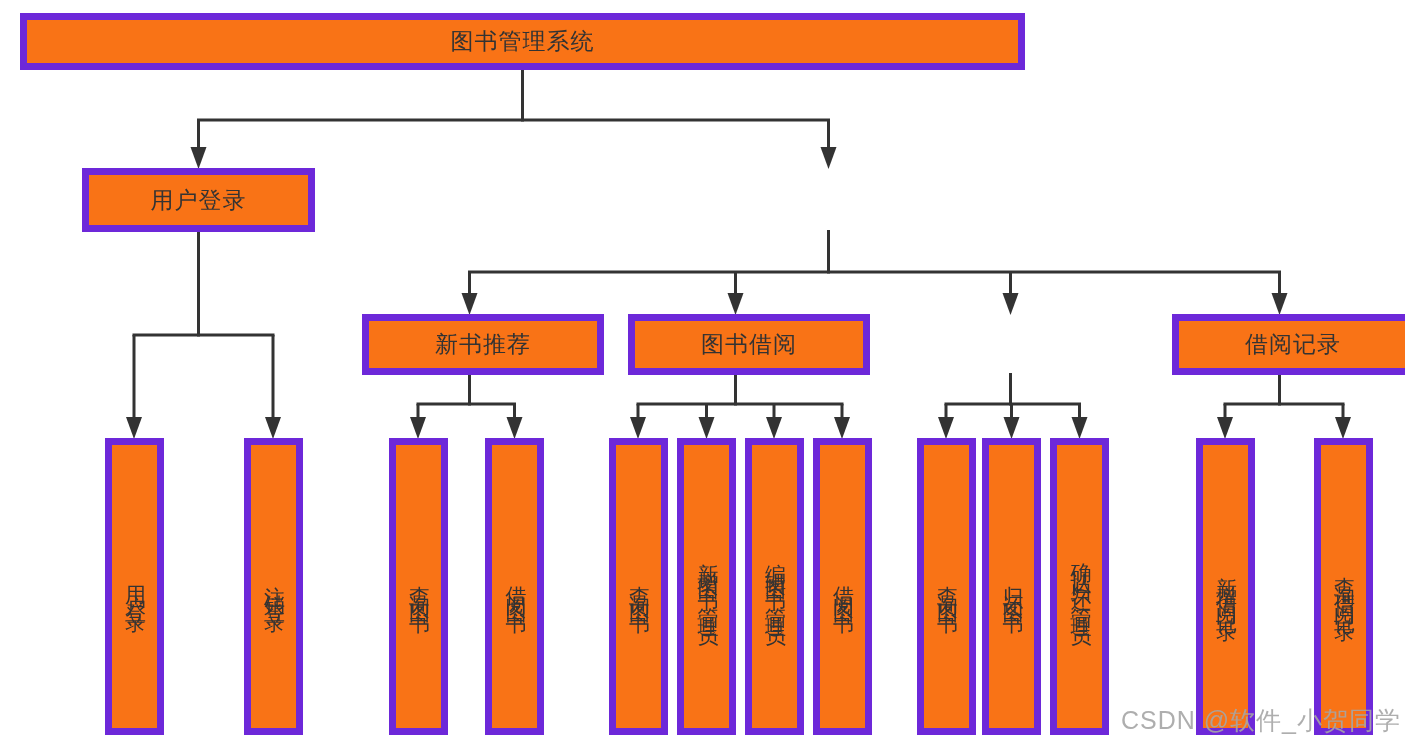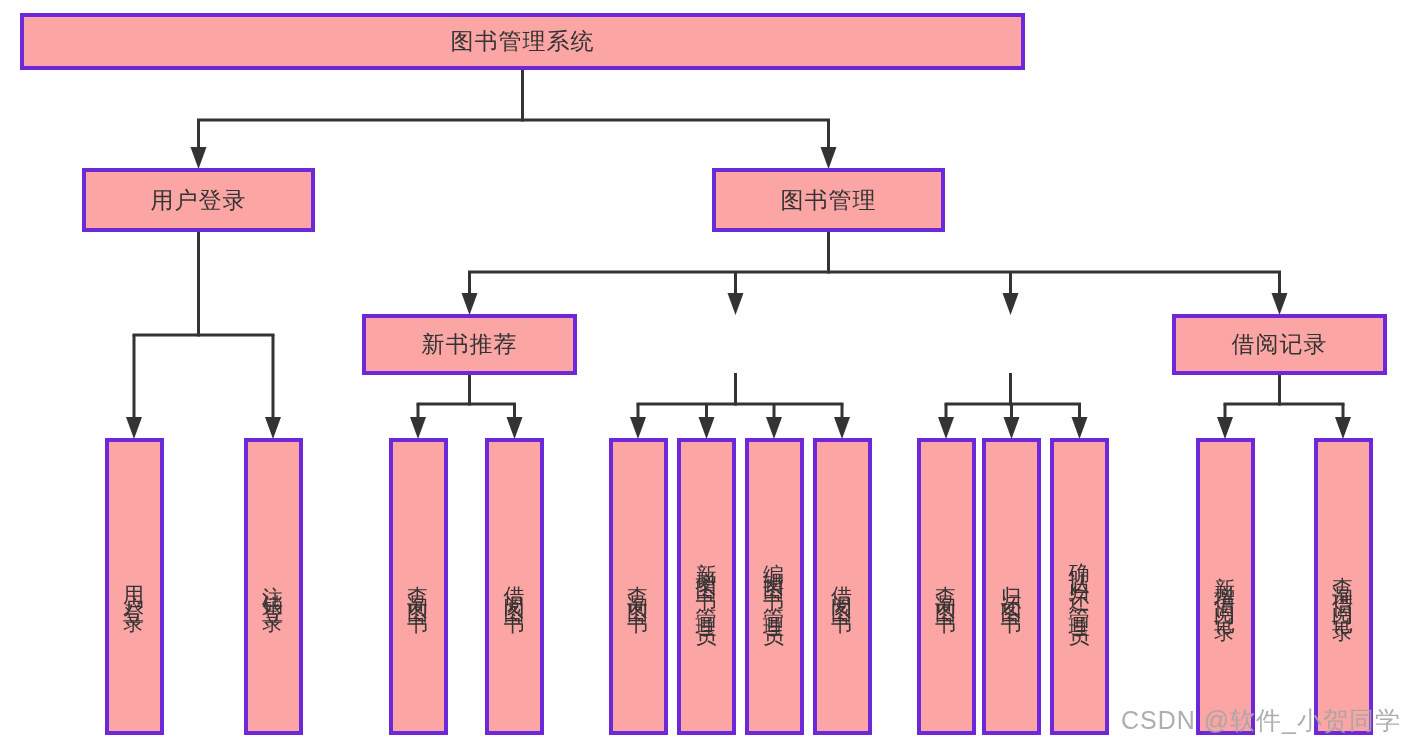--- a/index.html
+++ b/index.html
@@ -25,38 +25,39 @@
   #connectors line {
     stroke: #333333;
     stroke-width: 3;
   }
   #connectors polygon {
     fill: #333333;
   }
   .box {
     position: absolute;
     box-sizing: border-box;
-    border: 4px solid #6d28d9;
-    background: #fca5a5;
+    border: 7px solid #6d28d9;
+    background: #f97316;
     color: #333333;
     display: flex;
     align-items: center;
     justify-content: center;
     z-index: 2;
+    font-family: Liberation Mono, monospace;
   }
   .h-node .label {
     font-size: 23px;
     letter-spacing: 1px;
     white-space: nowrap;
   }
   .root-node {
     left: 20px; top: 13px; width: 1005px; height: 57px;
   }
   .l2-node { width: 233px; height: 64px; top: 168px; }
-  .l3-node { width: 215px; height: 61px; top: 314px; }
+  .l3-node { width: 242px; height: 61px; top: 314px; }
   .leaf-node {
     width: 59px; height: 297px; top: 438px;
   }
   .leaf-node .label {
     writing-mode: vertical-rl;
     text-orientation: mixed;
     font-size: 21px;
     letter-spacing: 9px;
     line-height: 1;
   }
@@ -152,27 +153,27 @@
     </g>
   </svg>
 
   <div class="box h-node root-node">
     <span class="label">图书管理系统</span>
   </div>
 
   <div class="box h-node l2-node" style="left:82px;">
     <span class="label">用户登录</span>
   </div>
-  <div class="box h-node l2-node" style="left:712px;">
-    <span class="label">图书管理</span>
-  </div>
 
   <div class="box h-node l3-node" style="left:362px;">
     <span class="label">新书推荐</span>
   </div>
+  <div class="box h-node l3-node" style="left:628px;">
+    <span class="label">图书借阅</span>
+  </div>
   <div class="box h-node l3-node" style="left:1172px;">
     <span class="label">借阅记录</span>
   </div>
 
   <div class="box leaf-node" style="left:104.5px;">
     <span class="label">用户登录</span>
   </div>
   <div class="box leaf-node" style="left:243.5px;">
     <span class="label">注销登录</span>
   </div>

